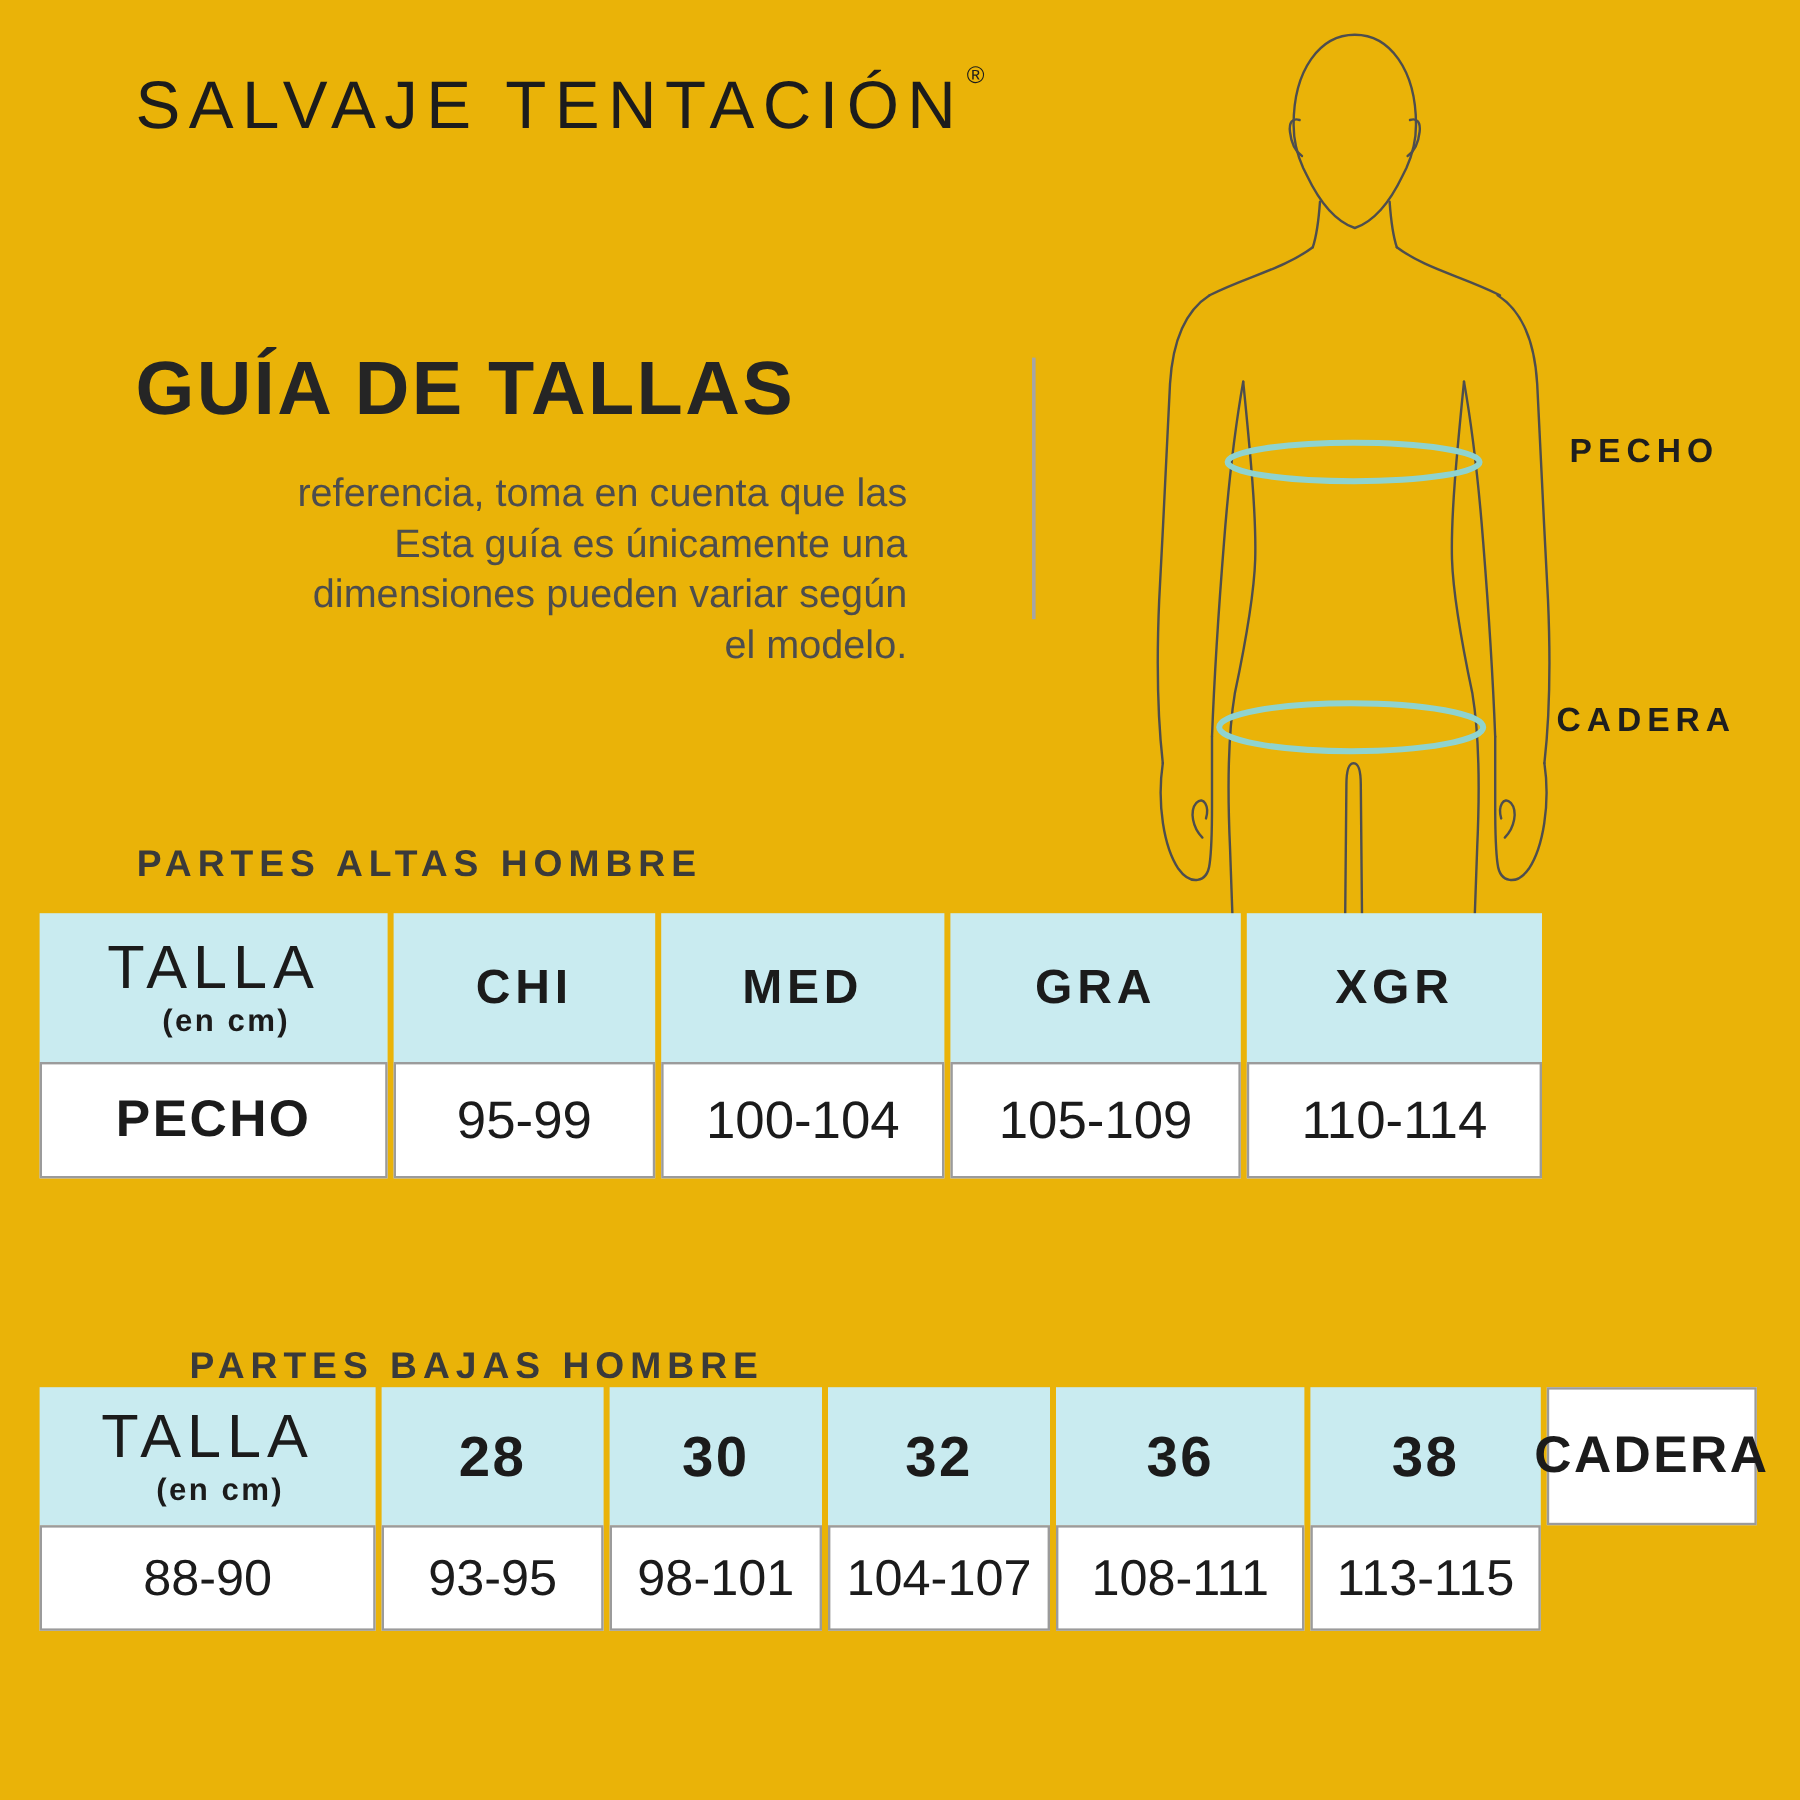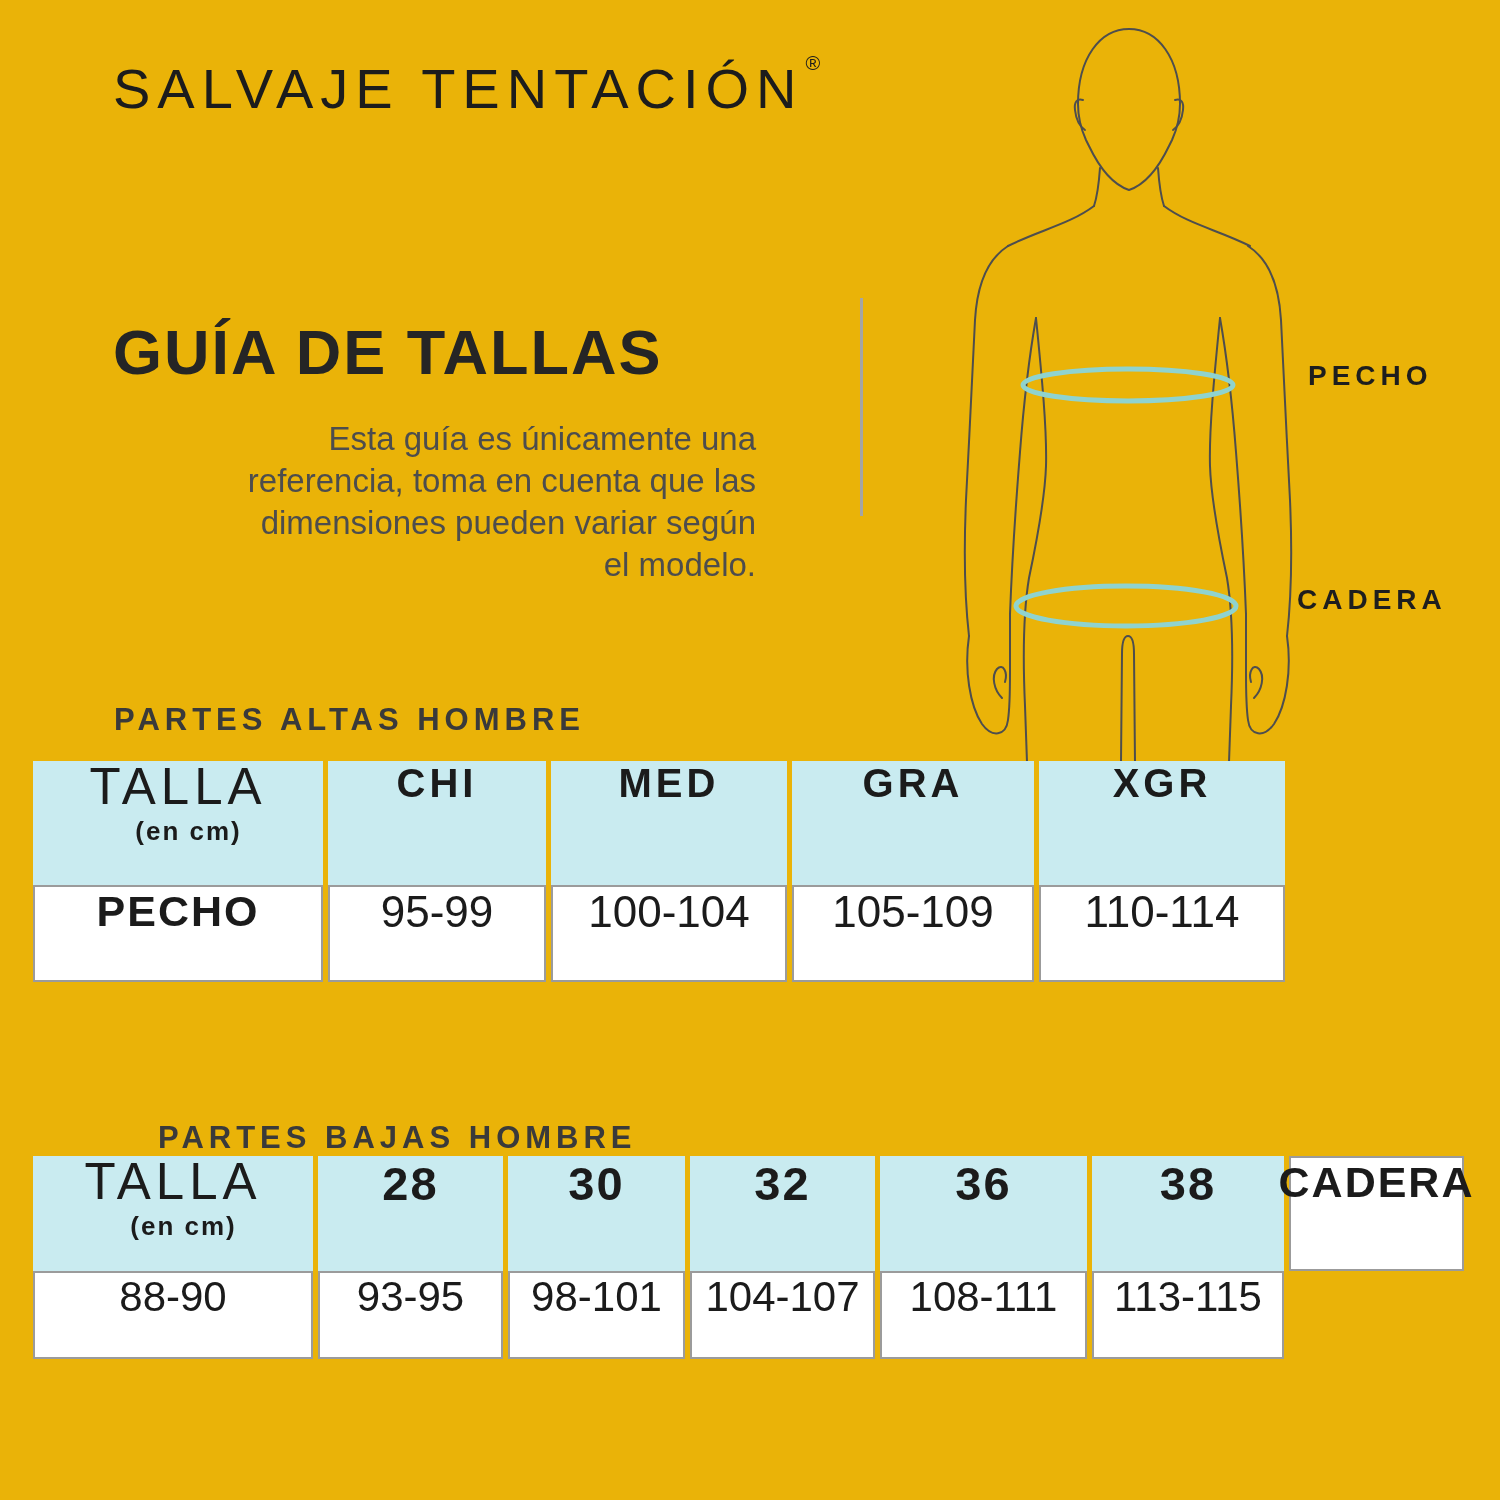--- a/index.html
+++ b/index.html
@@ -11,21 +11,21 @@
   }
   *{margin:0;padding:0;box-sizing:border-box;}
   html,body{background:#fff;}
   body{font-family:"Liberation Sans",sans-serif;color:var(--text-dark);}
   .canvas{position:relative;width:1500px;height:1500px;background:#eab308;overflow:hidden;}
 
   .brand{position:absolute;left:113px;top:52px;font-size:56px;font-weight:400;
          letter-spacing:7px;color:#1c1c1c;white-space:nowrap;}
   .brand .rmark{font-size:20px;vertical-align:38px;letter-spacing:0;margin-left:2px;}
 
-  .intro{position:absolute;left:80px;top:288px;width:676px;text-align:right;margin-top:28px;}
+  .intro{position:absolute;left:80px;top:288px;width:676px;text-align:right;}
   .intro h1{font-size:63px;font-weight:700;letter-spacing:2px;color:#252525;
             text-align:left;padding-left:33px;white-space:nowrap;}
   .intro .desc{margin-top:30px;font-size:33px;line-height:42px;color:#4d4d4d;}
 
   .divider{position:absolute;left:860px;top:298px;width:3px;height:218px;background:#a5a5a5;}
 
   .figure-wrap{position:absolute;left:950px;top:22px;width:400px;height:740px;}
   .figure-wrap svg{display:block;width:100%;height:100%;}
   .body-line{fill:none;stroke:var(--line-gray);stroke-width:2;stroke-linecap:round;}
   .measure-ellipse{fill:none;stroke:var(--accent-teal);stroke-width:5;stroke-linecap:round;}
@@ -39,21 +39,21 @@
                  letter-spacing:5px;color:#3a3a3a;white-space:nowrap;}
   .section-altas{top:702px;}
   .section-bajas{top:1120px;margin-left:44px;}
 
   .size-table{position:absolute;left:33px;display:grid;column-gap:5px;row-gap:0;}
   .table-altas{top:761px;grid-template-columns:290px 218px 236px 242px 246px;
                grid-template-rows:124px 97px;}
   .table-bajas{top:1156px;grid-template-columns:280px 185px 177px 185px 207px 192px 175px;
                grid-template-rows:115px 88px;}
 
-  .cell{display:flex;align-items:center;flex-direction:column;}
+  .cell{display:flex;align-items:center;justify-content:center;flex-direction:column;}
   .th{background:var(--header-bg);color:#1b1b1b;}
   .th .col-label{font-size:40px;font-weight:600;letter-spacing:4px;}
   .table-bajas .th .col-label{font-size:47px;letter-spacing:2px;}
   .th .talla{font-size:51px;font-weight:500;letter-spacing:5px;line-height:1.0;}
   .th .unit{font-size:26px;font-weight:600;letter-spacing:2px;margin-top:4px;margin-left:21px;}
   .td{background:#fff;border:2px solid var(--border-gray);color:#1b1b1b;}
   .td .val{font-size:44px;font-weight:500;}
   .table-bajas .td .val{font-size:42px;}
   .td .row-label{font-size:43px;font-weight:600;letter-spacing:2px;}
 </style>
@@ -62,22 +62,22 @@
 
 <div class="canvas">
 
   <div class="brand">
     <span>SALVAJE TENTACIÓN</span><span class="rmark">®</span>
   </div>
 
   <div class="intro">
     <h1>GUÍA DE TALLAS</h1>
     <div class="desc">
+      <div>referencia, toma en cuenta que las</div>
       <div>Esta guía es únicamente una</div>
-      <div>referencia, toma en cuenta que las</div>
       <div>dimensiones pueden variar según</div>
       <div>el modelo.</div>
     </div>
   </div>
 
   <div class="divider"></div>
 
   <div class="figure-wrap">
     <svg viewBox="0 0 400 740" aria-hidden="true">
 

